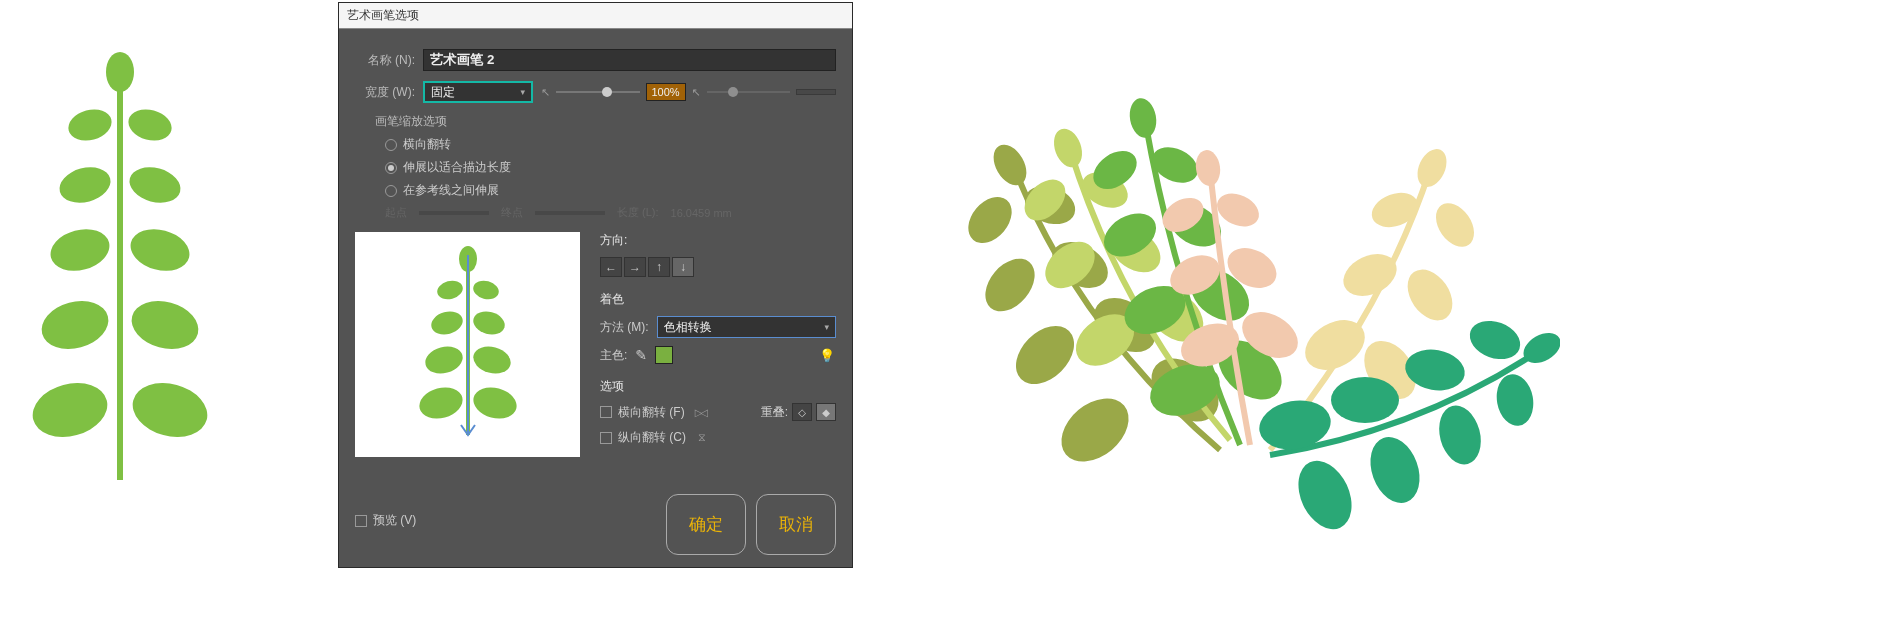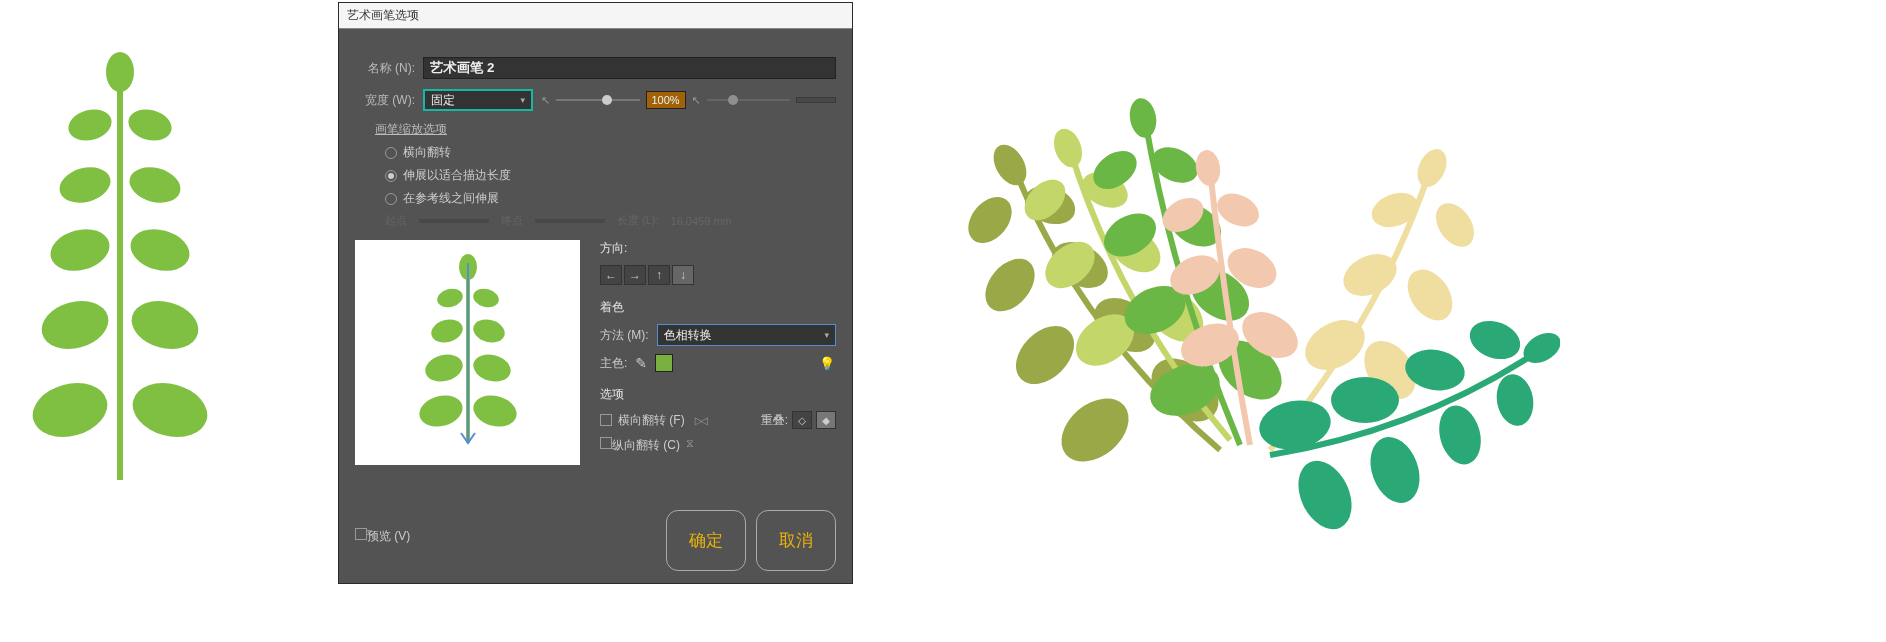--- a/index.html
+++ b/index.html
@@ -32,21 +32,21 @@
       border: 1px solid #2a2a2a;
     }
     .dialog-titlebar {
       background: #f5f5f5;
       color: #333;
       padding: 4px 8px;
       font-size: 12px;
       border-bottom: 1px solid #888;
     }
     .dialog-body {
-      padding: 28px 16px;
+      padding: 20px 16px;
     }
     .row {
       display: flex;
       align-items: center;
       margin-bottom: 10px;
       gap: 8px;
     }
     .label-col {
       width: 60px;
       text-align: right;
@@ -109,21 +109,20 @@
       border: 1px solid #3a3a3a;
       padding: 2px 4px;
       width: 40px;
       text-align: center;
       font-size: 11px;
     }
     
     .section-title {
       color: #bbb;
       margin: 8px 0 6px 20px;
-      text-decoration: underline;
     }
     .radio-group { margin-left: 30px; }
     .radio-row {
       display: flex;
       align-items: center;
       gap: 6px;
       margin-bottom: 6px;
       color: #ccc;
     }
     .radio {
@@ -214,20 +213,22 @@
     .color-swatch {
       width: 18px;
       height: 18px;
       background: #7ab040;
       border: 1px solid #222;
     }
     .eyedropper { color: #ccc; font-size: 14px; }
     
     .checkbox-row {
       display: flex;
+      align-items: center;
+      gap: 6px;
       margin-bottom: 8px;
     }
     .checkbox {
       width: 12px;
       height: 12px;
       border: 1px solid #999;
       display: inline-block;
     }
     .small-icon { color: #999; font-size: 11px; margin-left: 4px; }
     

